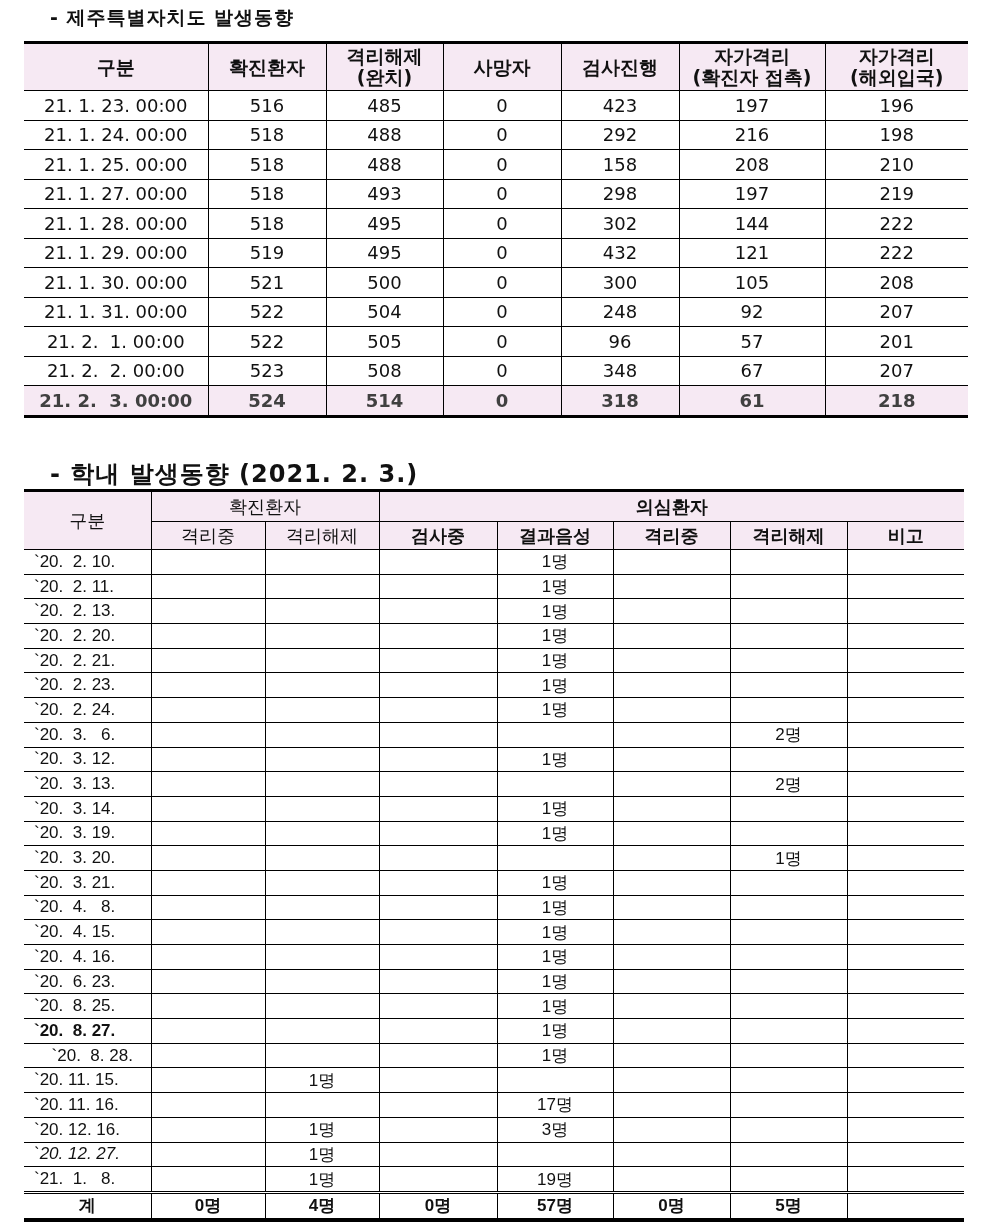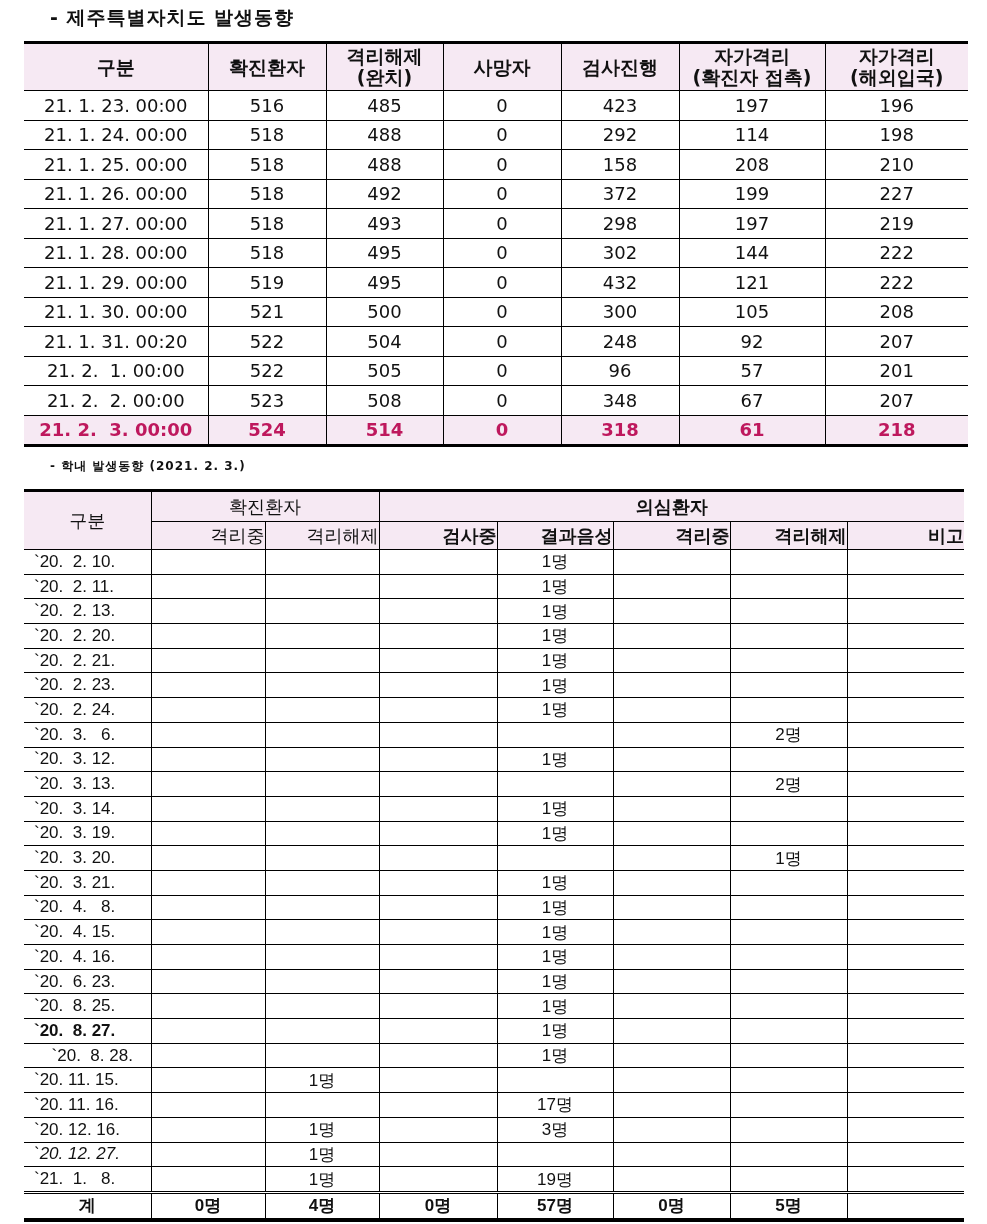--- a/index.html
+++ b/index.html
@@ -1,35 +1,35 @@
 <!DOCTYPE html>
 <html><head>
 <meta charset="utf-8">
 <style>
   html, body { margin:0; padding:0; background:#ffffff; }
   body { width:987px; height:1224px; position:relative; overflow:hidden;
          font-family:"DejaVu Sans", "Liberation Sans", sans-serif; color:#111; }
   .section-title { position:absolute; left:50px; font-weight:bold; font-size:19px; letter-spacing:1px; color:#111; }
   #t1-title { top:5px; }
-  #t2-title { top:458px; font-size:12px;text-align:right; }
+  #t2-title { top:458px; font-size:24px;text-align:right; }
   table { border-collapse:collapse; position:absolute; table-layout:fixed; }
   
   #table1 { left:24px; top:41px; width:944px; border-top:3px solid #000; border-bottom:3px solid #000; }
   #table1 th { background:#f6e9f3; font-weight:bold; font-size:19px; line-height:21px; height:46px; padding:0;
                border-bottom:1px solid #000; border-left:1px solid #000; text-align:center; }
   #table1 th:first-child, #table1 td:first-child { border-left:none; }
   #table1 td { font-size:18px; height:28.5px; padding:0; text-align:center; border-left:1px solid #000; border-bottom:1px solid #000; }
-  #table1 tr.latest td { background:#f6e9f3; color:#be185d; font-weight:bold; border-bottom:none; }
+  #table1 tr.latest td { background:#f6e9f3; color:#404040; font-weight:bold; border-bottom:none; }
   
   #table2 { left:24px; top:489px; width:940px; border-top:3px solid #000; border-bottom:4px solid #000; }
   #table2 th { background:#f6e9f3; padding:0; text-align:center; border-left:1px solid #000; border-bottom:1px solid #000; font-size:18px; }
   #table2 th.light { font-weight:normal; }
   #table2 th.bold { font-weight:bold; }
   #table2 tr.h1 th { height:29px; }
-  #table2 tr.h2 th { height:27px;text-align:right; }
+  #table2 tr.h2 th { height:27px; }
   #table2 th.first { border-left:none; }
   #table2 td { font-size:17px; height:23.7px; padding:0; text-align:center; border-left:1px solid #000; border-bottom:1px solid #000; font-family:"Liberation Sans", sans-serif; }
   #table2 td:first-child { border-left:none; text-align:left; padding-left:10px; }
   #table2 tr.total td { font-weight:bold; border-top:3px double #000; height:24px; text-align:center; padding-left:0; }
 </style>
 </head>
 <body>
 
 <div id="t1-title" class="section-title">- 제주특별자치도 발생동향</div>
 
@@ -66,42 +66,33 @@
         <td>423</td>
         <td>197</td>
         <td>196</td>
       </tr>
       <tr>
         <td style="white-space: pre;">21. 1. 24. 00:00</td>
         <td>518</td>
         <td>488</td>
         <td>0</td>
         <td>292</td>
-        <td>114</td>
+        <td>216</td>
         <td>198</td>
       </tr>
       <tr>
         <td style="white-space: pre;">21. 1. 25. 00:00</td>
         <td>518</td>
         <td>488</td>
         <td>0</td>
         <td>158</td>
         <td>208</td>
         <td>210</td>
       </tr>
       <tr>
-        <td style="white-space: pre;">21. 1. 26. 00:00</td>
-        <td>518</td>
-        <td>492</td>
-        <td>0</td>
-        <td>372</td>
-        <td>199</td>
-        <td>227</td>
-      </tr>
-      <tr>
         <td style="white-space: pre;">21. 1. 27. 00:00</td>
         <td>518</td>
         <td>493</td>
         <td>0</td>
         <td>298</td>
         <td>197</td>
         <td>219</td>
       </tr>
       <tr>
         <td style="white-space: pre;">21. 1. 28. 00:00</td>
@@ -124,21 +115,21 @@
       <tr>
         <td style="white-space: pre;">21. 1. 30. 00:00</td>
         <td>521</td>
         <td>500</td>
         <td>0</td>
         <td>300</td>
         <td>105</td>
         <td>208</td>
       </tr>
       <tr>
-        <td style="white-space: pre;">21. 1. 31. 00:20</td>
+        <td style="white-space: pre;">21. 1. 31. 00:00</td>
         <td>522</td>
         <td>504</td>
         <td>0</td>
         <td>248</td>
         <td>92</td>
         <td>207</td>
       </tr>
       <tr>
         <td style="white-space: pre;">21. 2.  1. 00:00</td>
         <td>522</td>

